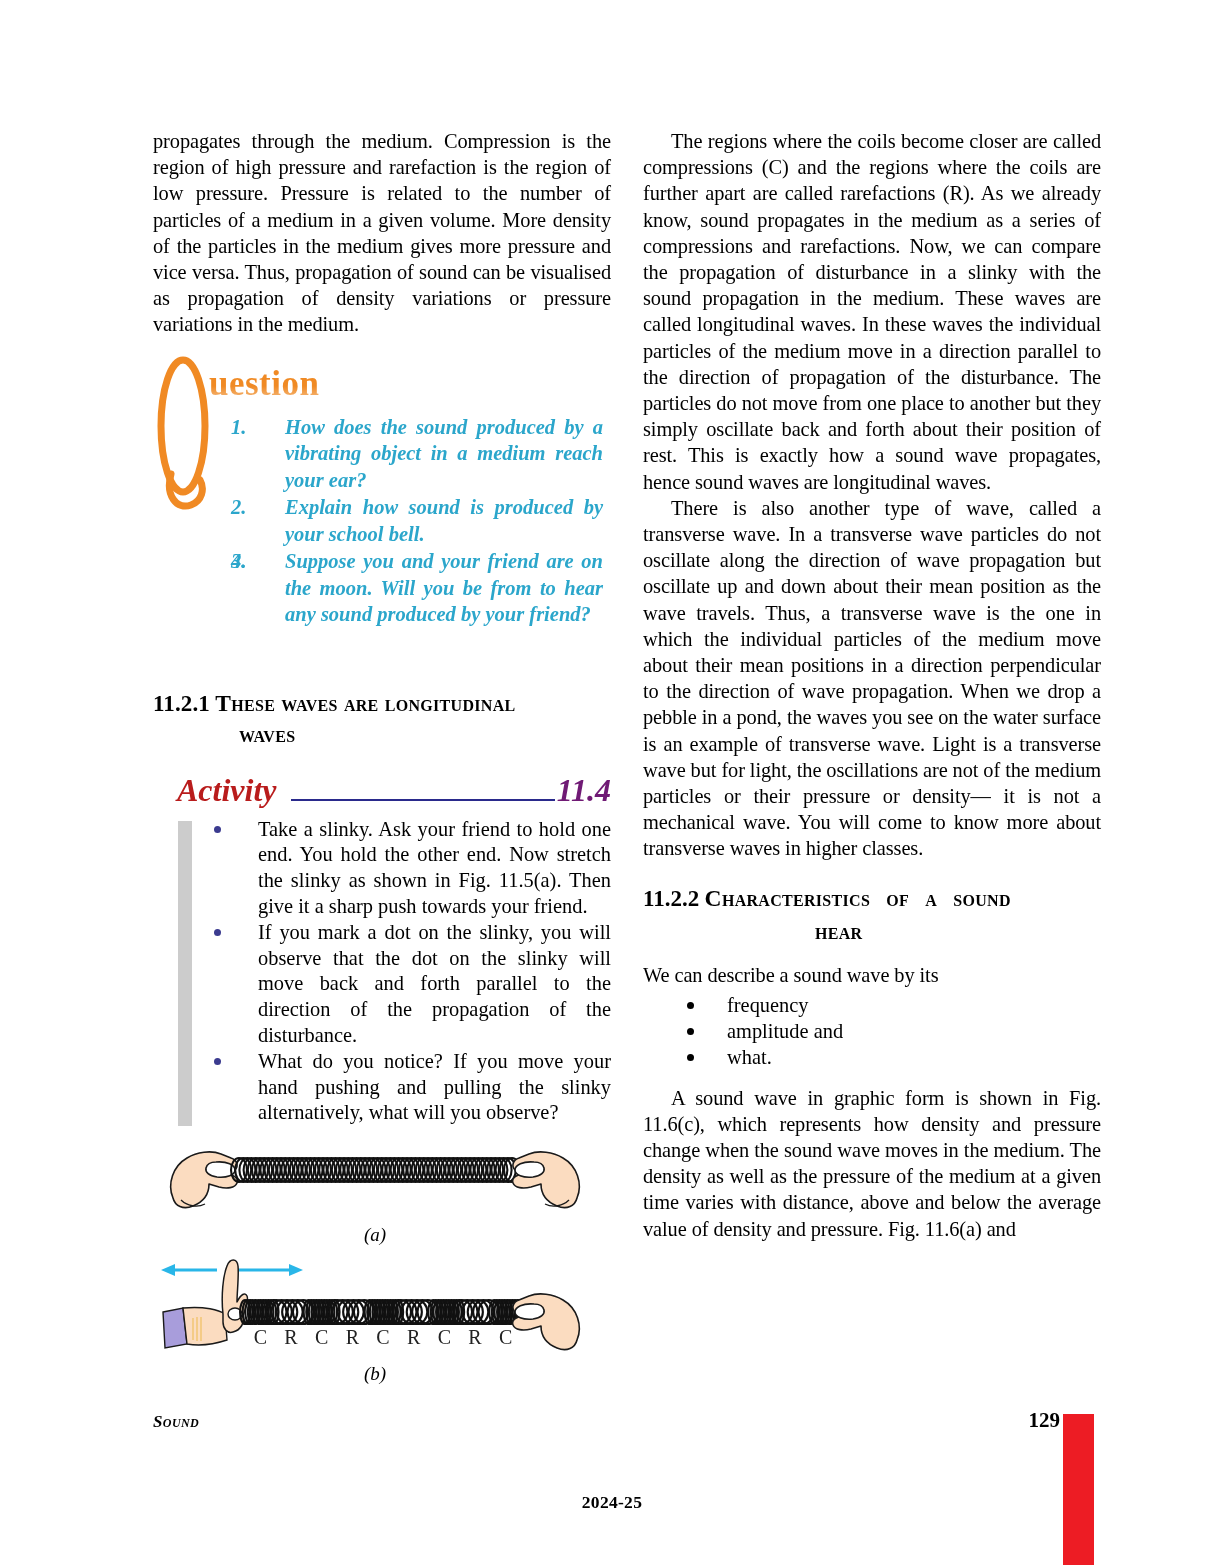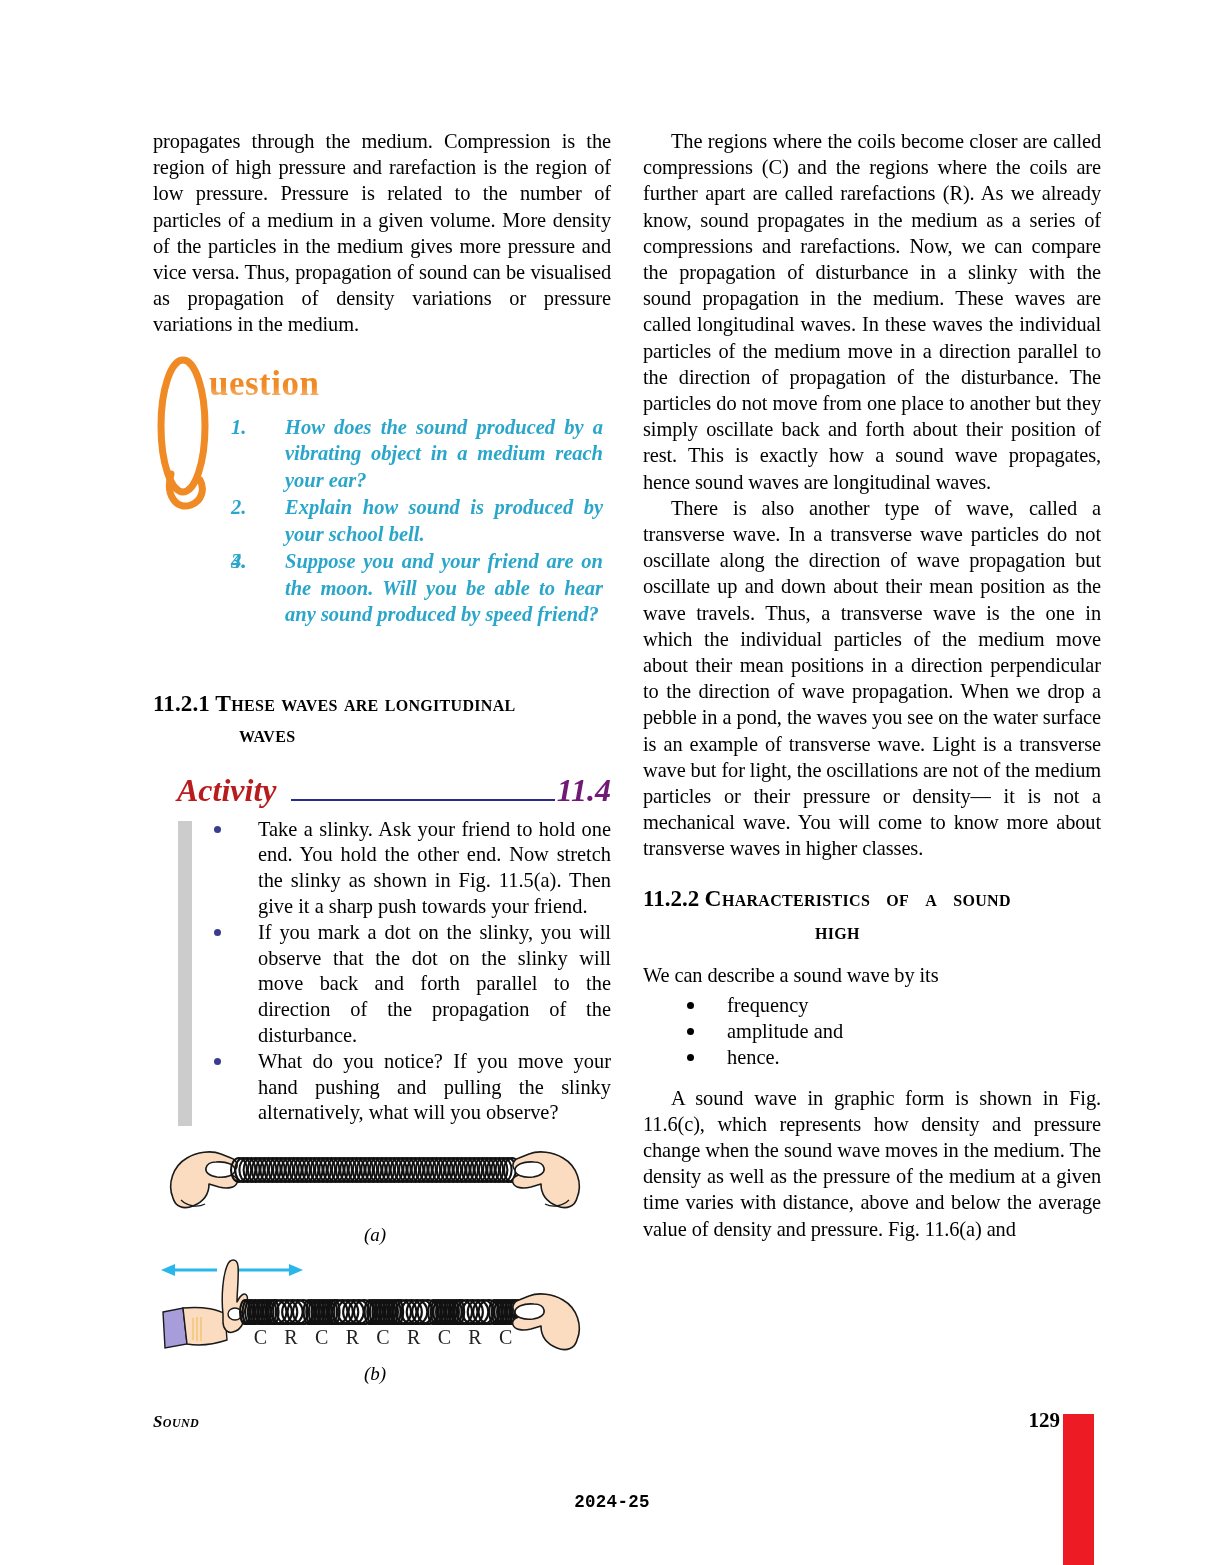--- a/index.html
+++ b/index.html
@@ -262,21 +262,20 @@
   }
   .year {
     position: absolute;
     left: 0;
     top: 1492px;
     width: 1224px;
     text-align: center;
     font-size: 17.5px;
     font-weight: bold;
     letter-spacing: 0.3px;
-    font-family: Liberation Mono, monospace;
   }
 </style>
 </head>
 <body>
 
 <div class="page">
 
   <div class="col-left">
 
     <p class="body-par">propagates through the medium. Compression is the region of high pressure and rarefaction is the region of low pressure. Pressure is related to the number of particles of a medium in a given volume. More density of the particles in the medium gives more pressure and vice versa. Thus, propagation of sound can be visualised as propagation of density variations or pressure variations in the medium.</p>
@@ -297,21 +296,21 @@
         </li>
         <li class="q-item">
           <span class="q-num">2.</span>
           <span>Explain how sound is produced by your school bell.</span>
         </li>
         <li class="q-item">
           <span class="q-num">3.</span>
         </li>
         <li class="q-item">
           <span class="q-num">4.</span>
-          <span>Suppose you and your friend are on the moon. Will you be able to hear any sound produced by speed friend?</span>
+          <span>Suppose you and your friend are on the moon. Will you be from to hear any sound produced by your friend?</span>
         </li>
       </ol>
     </div>
 
     <div class="sec-head sec-head-2line" style="margin-top:6px;">
       <span class="sec-num">11.2.1</span>
       <span class="sc">These waves are longitudinal</span>
       <br>
       <span class="sc wrapline" style="margin-left:86px;">waves</span>
     </div>
@@ -574,37 +573,37 @@
   <div class="col-right">
 
     <p class="body-par indent">The regions where the coils become closer are called compressions (C) and the regions where the coils are further apart are called rarefactions (R). As we already know, sound propagates in the medium as a series of compressions and rarefactions. Now, we can compare the propagation of disturbance in a slinky with the sound propagation in the medium. These waves are called longitudinal waves. In these waves the individual particles of the medium move in a direction parallel to the direction of propagation of the disturbance. The particles do not move from one place to another but they simply oscillate back and forth about their position of rest. This is exactly how a sound wave propagates, hence sound waves are longitudinal waves.</p>
 
     <p class="body-par indent" style="margin-top:0;">There is also another type of wave, called a transverse wave. In a transverse wave particles do not oscillate along the direction of wave propagation but oscillate up and down about their mean position as the wave travels. Thus, a transverse wave is the one in which the individual particles of the medium move about their mean positions in a direction perpendicular to the direction of wave propagation. When we drop a pebble in a pond, the waves you see on the water surface is an example of transverse wave. Light is a transverse wave but for light, the oscillations are not of the medium particles or their pressure or density— it is not a mechanical wave. You will come to know more about transverse waves in higher classes.</p>
 
     <div class="sec-head-right head-just sec-head-2line" style="margin-top:20px;">
       <span class="sec-num">11.2.2</span>
       <span class="sc" style="word-spacing:10px;">Characteristics of a sound</span>
       <br>
-      <span class="sc" style="margin-left:86px;">high</span>
+      <span class="sc" style="margin-left:86px;">hear</span>
     </div>
 
     <p class="body-par" style="margin-top:14px;">We can describe a sound wave by its</p>
 
     <ul class="r-list">
       <li class="r-item">
         <span class="r-bullet"></span>
         <span>frequency</span>
       </li>
       <li class="r-item">
         <span class="r-bullet"></span>
         <span>amplitude and</span>
       </li>
       <li class="r-item">
         <span class="r-bullet"></span>
-        <span>hence.</span>
+        <span>what.</span>
       </li>
     </ul>
 
     <p class="body-par indent" style="margin-top:14px;">A sound wave in graphic form is shown in Fig. 11.6(c), which represents how density and pressure change when the sound wave moves in the medium. The density as well as the pressure of the medium at a given time varies with distance, above and below the average value of density and pressure. Fig. 11.6(a) and</p>
   </div>
 
   <div class="foot-left">Sound</div>
   <div class="foot-page">129</div>
   <div class="red-bar"></div>
   <div class="year">2024-25</div>

